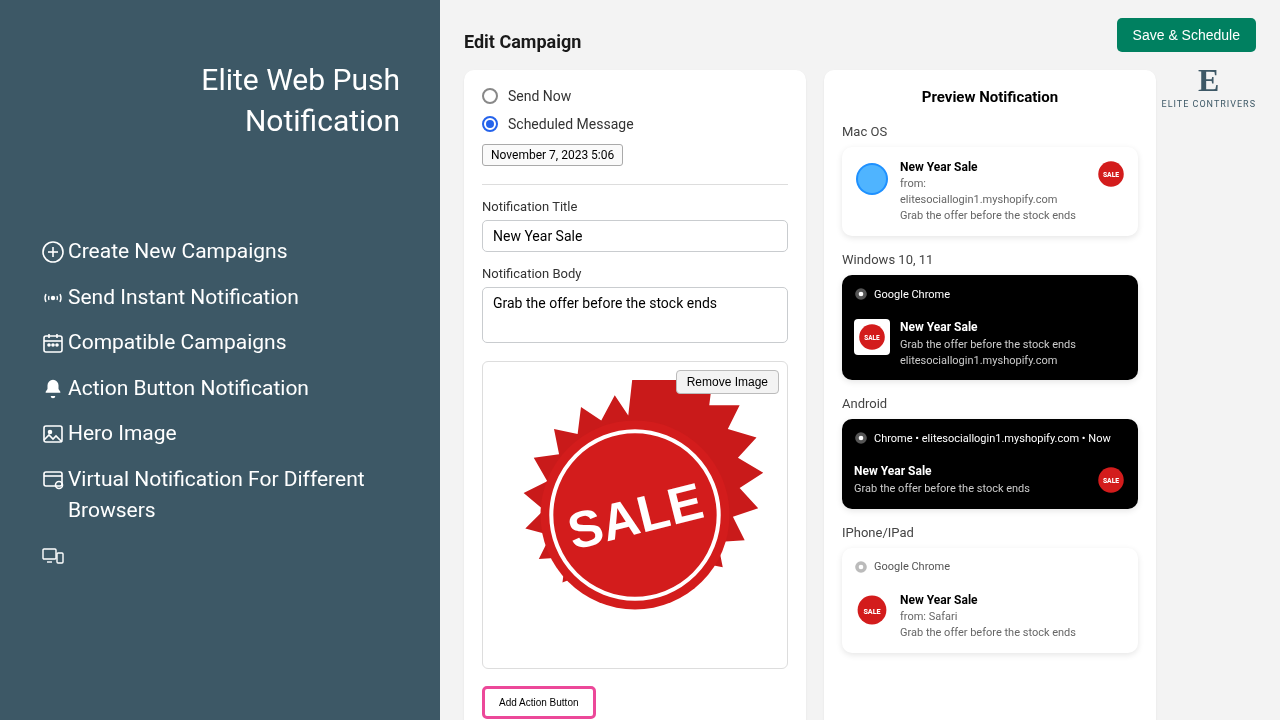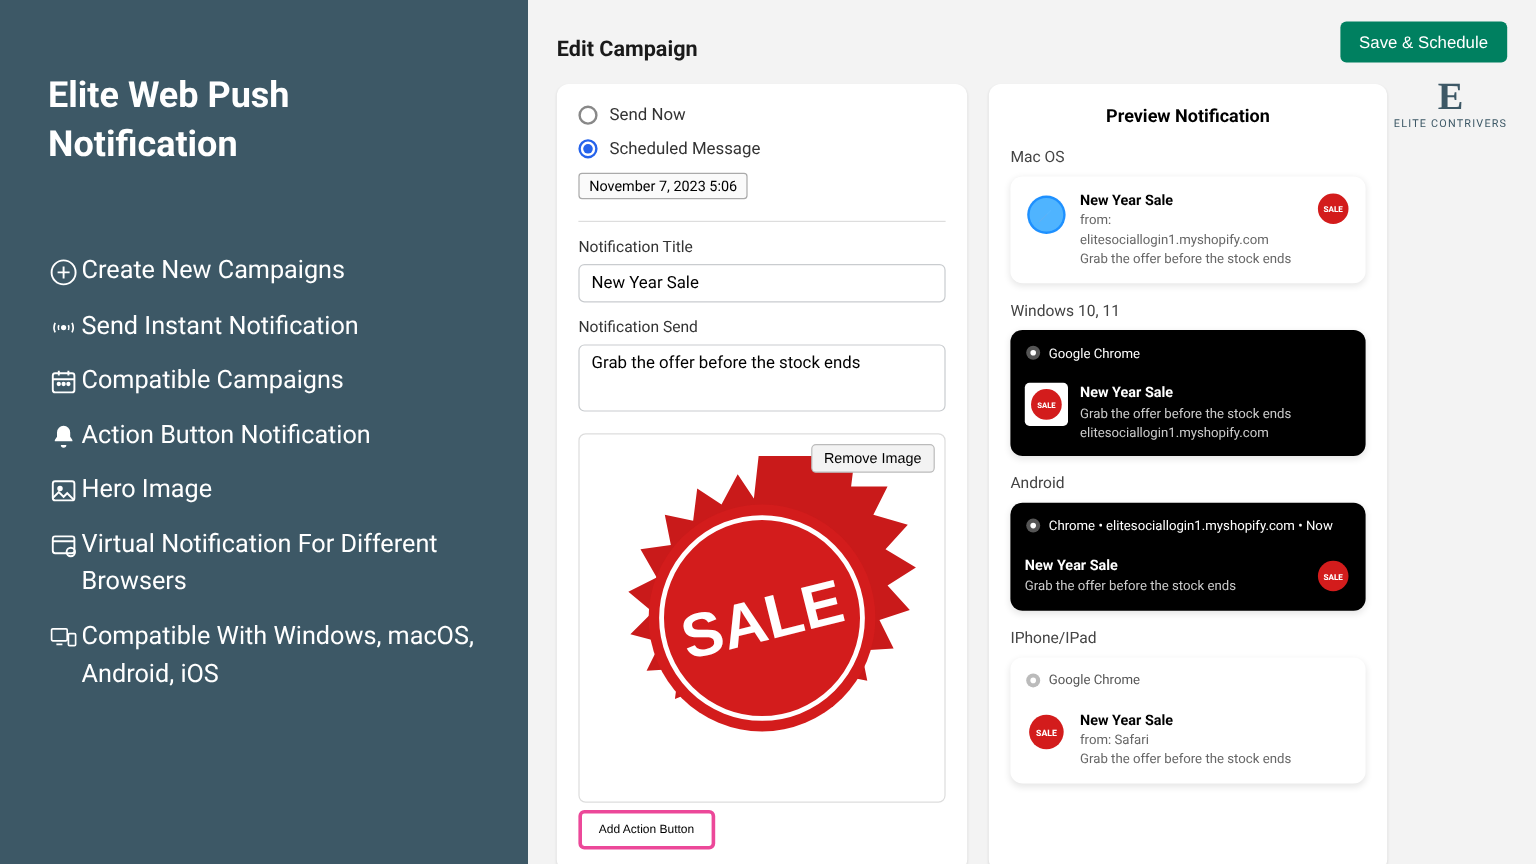--- a/index.html
+++ b/index.html
@@ -1,18 +1,18 @@
 <!DOCTYPE html>
 <html><head>
 <meta charset="utf-8">
 <style>
 * { box-sizing: border-box; margin: 0; padding: 0; }
 body { font-family: -apple-system, BlinkMacSystemFont, "Segoe UI", Roboto, sans-serif; background: #f5f5f5; width: 1280px; height: 720px; overflow: hidden; display: flex; }
 .sidebar { width: 440px; height: 720px; background: #3d5866; color: #fff; padding: 60px 40px; }
-.sidebar-title { font-size: 30px; font-weight: 700; text-align: left; line-height: 1.35; margin-bottom: 70px; }
+.sidebar-title { font-size: 30px; font-weight: 400; text-align: right; line-height: 1.35; margin-bottom: 95px; }
 .feature-list { list-style: none; }
 .feature-item { display: flex; align-items: flex-start; gap: 2px; margin-bottom: 14px; font-size: 21px; line-height: 1.5; }
 .feature-icon { width: 26px; height: 26px; flex-shrink: 0; display: flex; align-items: center; justify-content: center; margin-top: 3px; }
 .feature-text { flex: 1; }
 .content { flex: 1; background: #f3f3f3; padding: 18px 24px; position: relative; overflow: hidden; }
 .page-header { display: flex; justify-content: space-between; align-items: flex-end; margin-bottom: 18px; }
 .page-title { font-size: 18px; font-weight: 700; color: #1a1a1a; }
 .save-btn { background: #008060; color: #fff; border: none; padding: 9px 16px; border-radius: 5px; font-size: 14px; cursor: pointer; }
 .panels { display: flex; gap: 18px; }
 .panel { background: #fff; border-radius: 10px; padding: 18px; box-shadow: 0 1px 2px rgba(0,0,0,0.08); }
@@ -20,21 +20,21 @@
 .right-panel { width: 332px; }
 .radio-row { display: flex; align-items: center; gap: 10px; margin-bottom: 12px; font-size: 14px; color: #333; }
 .radio { width: 16px; height: 16px; border-radius: 50%; border: 2px solid #888; position: relative; }
 .radio.selected { border-color: #2563eb; }
 .radio.selected::after { content: ""; position: absolute; inset: 2px; background: #2563eb; border-radius: 50%; }
 .date-chip { display: inline-block; border: 1px solid #aaa; padding: 3px 8px; font-size: 12px; border-radius: 3px; background: #fafafa; margin-bottom: 12px; }
 .hr { border: none; border-top: 1px solid #ddd; margin: 6px 0 14px; }
 .field-label { font-size: 13px; color: #333; margin-bottom: 6px; display: block; }
 .text-input { width: 100%; border: 1px solid #c9cccf; border-radius: 5px; padding: 7px 10px; font-size: 14px; margin-bottom: 14px; font-family: inherit; }
 .textarea { width: 100%; border: 1px solid #c9cccf; border-radius: 5px; padding: 7px 10px; font-size: 14px; margin-bottom: 14px; height: 56px; resize: none; font-family: inherit; }
-.image-card { border: 1px solid #ddd; border-radius: 6px; padding: 8px; position: relative; margin-bottom: 6px; }
+.image-card { border: 1px solid #ddd; border-radius: 6px; padding: 8px; position: relative; margin-bottom: 17px; }
 .remove-img-btn { position: absolute; top: 8px; right: 8px; background: #f3f3f3; border: 1px solid #bbb; padding: 4px 10px; font-size: 12px; border-radius: 4px; cursor: pointer; }
 .sale-wrap { display: flex; align-items: center; justify-content: center; height: 290px; }
 .action-btn { border: 3px solid #ec4899; background: #fff; padding: 8px 14px; font-size: 10px; border-radius: 5px; cursor: pointer; }
 .preview-title { font-size: 15px; font-weight: 700; margin-bottom: 18px; text-align: center; }
 .os-label { font-size: 13px; color: #444; margin-bottom: 8px; }
 .preview-card { border-radius: 10px; padding: 12px; margin-bottom: 16px; display: flex; gap: 10px; box-shadow: 0 2px 6px rgba(0,0,0,0.1); }
 .preview-light { background: #fff; }
 .preview-dark { background: #000; color: #fff; }
 .preview-icon { width: 36px; height: 36px; border-radius: 50%; flex-shrink: 0; display: flex; align-items: center; justify-content: center; margin-top: 2px; }
 .preview-sale-icon { width: 36px; height: 36px; flex-shrink: 0; display: flex; align-items: center; justify-content: center; }
@@ -125,21 +125,20 @@
       <span class="feature-text">Virtual Notification For Different Browsers</span>
     </li>
     <li class="feature-item">
       <span class="feature-icon">
         <svg viewBox="0 0 24 24" width="24" height="24" fill="none" stroke="#fff" stroke-width="1.4">
             <rect x="2" y="4" width="13" height="10" rx="1"></rect>
             <rect x="16" y="8" width="6" height="10" rx="1"></rect>
             <line x1="6" y1="17" x2="11" y2="17"></line>
           </svg>
       </span>
-      <span class="feature-text">Compatible With Windows, macOS, Android, iOS</span>
     </li>
   </ul>
 </aside>
 
 <main class="content">
   <div class="page-header">
     <h2 class="page-title">Edit Campaign</h2>
     <button class="save-btn">Save &amp; Schedule</button>
   </div>
 
@@ -156,21 +155,21 @@
         <span>Send Now</span>
       </div>
       <div class="radio-row">
         <span class="radio selected"></span>
         <span>Scheduled Message</span>
       </div>
       <span class="date-chip">November 7, 2023 5:06</span>
       <hr class="hr">
       <label class="field-label">Notification Title</label>
       <input class="text-input" value="New Year Sale" style="">
-      <label class="field-label">Notification Send</label>
+      <label class="field-label">Notification Body</label>
       <textarea class="textarea" style="">Grab the offer before the stock ends</textarea>
       <div class="image-card">
         <button class="remove-img-btn">Remove Image</button>
         <div class="sale-wrap">
           <svg class="sale-seal-big" viewBox="0 0 200 200">
             <g transform="translate(100 100)">
               <path fill="#c91a1a" d="M0,-95 L9,-82 L25,-91 L28,-76 L46,-81 L44,-65 L62,-65 L55,-51 L72,-46 L61,-34 L76,-25 L62,-16 L73,-4 L58,1 L65,15 L49,16 L52,31 L37,28 L35,44 L22,36 L15,51 L5,40 L-5,52 L-12,39 L-25,49 L-28,34 L-43,40 L-41,25 L-57,26 L-50,12 L-65,8 L-54,-3 L-66,-13 L-52,-20 L-60,-34 L-45,-36 L-48,-51 L-34,-48 L-32,-64 L-20,-56 L-12,-71 L-4,-59 Z" transform="scale(1.25)"></path>
               <circle r="70" fill="#d31c1c"></circle>
               <circle r="62" fill="none" stroke="#fff" stroke-width="3"></circle>
               <text x="0" y="14" text-anchor="middle" fill="#fff" font-size="38" font-weight="900" font-family="Arial" transform="rotate(-14)">SALE</text>

